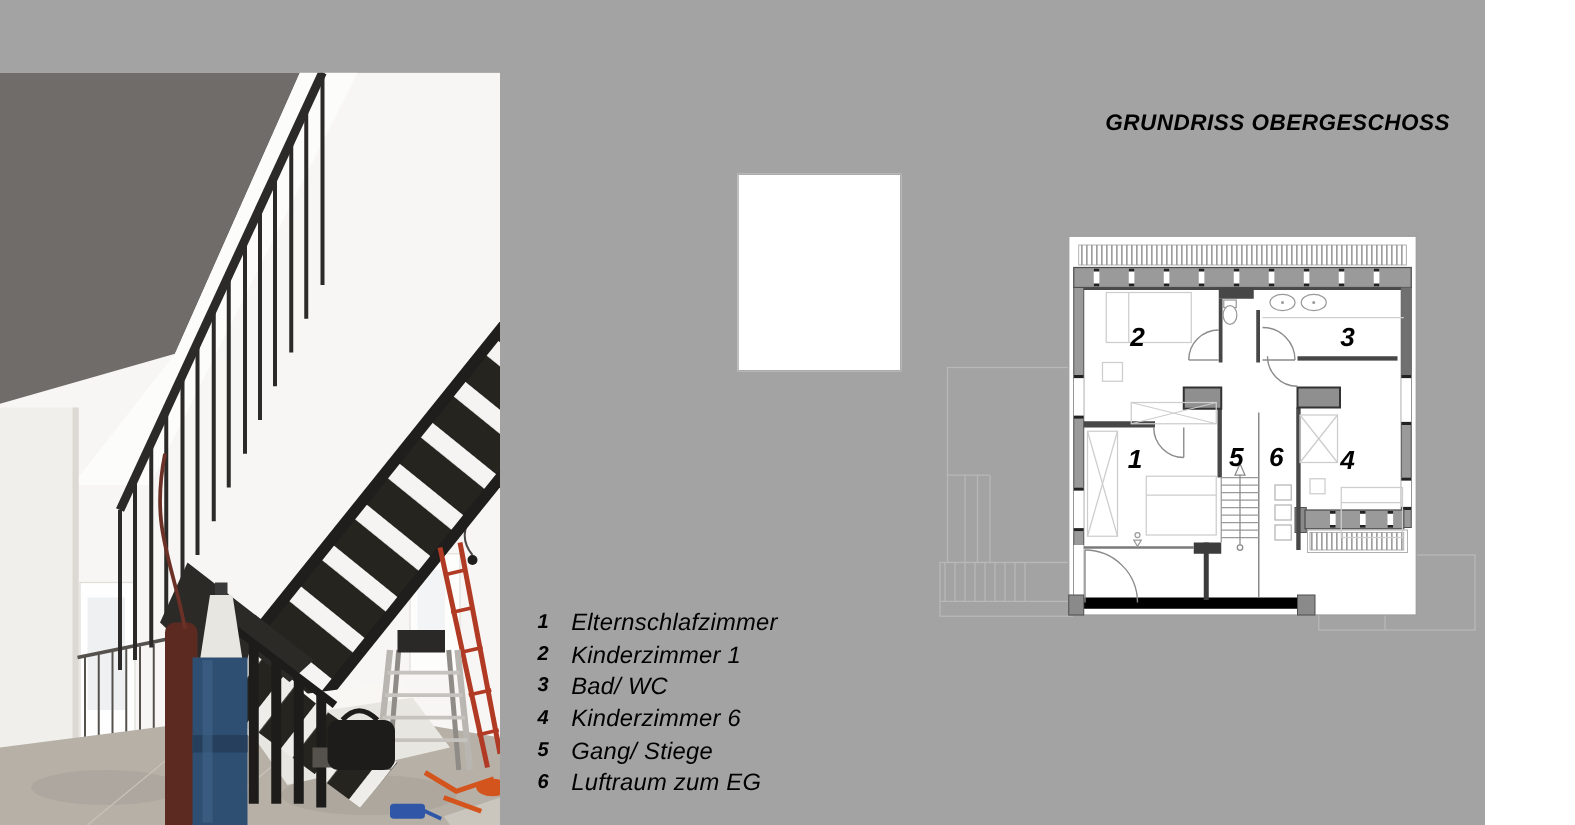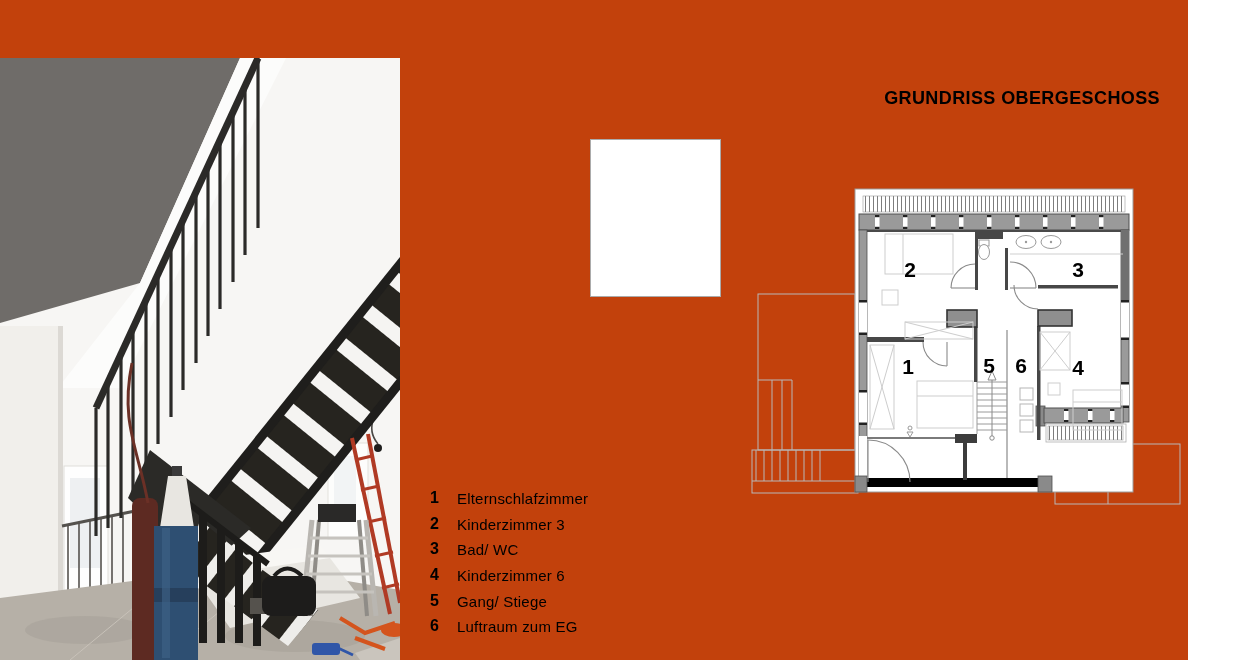--- a/index.html
+++ b/index.html
@@ -1,34 +1,34 @@
 <!DOCTYPE html>
 <html><head>
 <meta charset="utf-8">
 <style>
   html,body { margin:0; padding:0; background:#ffffff; }
   .page {
-    position:relative; width:1188px; height:660px; background:#c2410c;
-    font-family:"Liberation Sans", sans-serif; color:#000; overflow:hidden;
+    position:relative; width:1188px; height:660px; background:#a3a3a3;
+    font-family:"Liberation Sans", sans-serif; color:#000; overflow:hidden;font-style:italic;
   }
   .photo {
     position:absolute; left:0; top:58px; width:400px; height:602px; overflow:hidden;
   }
   .page-title {
     position:absolute; top:88px; right:28px;
     font-size:18px; font-weight:700; letter-spacing:0.4px; white-space:nowrap;
   }
   .placeholder-box {
     position:absolute; left:590px; top:139px; width:129px; height:156px;
     border:1px solid #ababab; background:#ffffff;
   }
   .legend { position:absolute; left:430px; top:489px; }
   .legend-row { display:flex; align-items:flex-start; height:25.7px; }
   .legend-num { width:27px; font-weight:700; font-size:16px; line-height:18px; }
-  .legend-label { font-size:15px; line-height:17px; padding-top:1px; letter-spacing:0.2px; }
+  .legend-label { font-size:19px; line-height:17px; padding-top:1px; letter-spacing:0.2px; }
   .plan { position:absolute; left:748px; top:182px; width:440px; height:330px; }
   svg { display:block; }
   .room-num { font-family:"Liberation Sans", sans-serif; font-size:21px; font-weight:700; }
 </style>
 </head>
 <body>
 
 <div class="page">
 
   <div class="photo">
@@ -195,21 +195,21 @@
 
   <div class="placeholder-box"></div>
 
   <div class="legend">
     <div class="legend-row">
       <span class="legend-num">1</span>
       <span class="legend-label">Elternschlafzimmer</span>
     </div>
     <div class="legend-row">
       <span class="legend-num">2</span>
-      <span class="legend-label">Kinderzimmer 3</span>
+      <span class="legend-label">Kinderzimmer 1</span>
     </div>
     <div class="legend-row">
       <span class="legend-num">3</span>
       <span class="legend-label">Bad/ WC</span>
     </div>
     <div class="legend-row">
       <span class="legend-num">4</span>
       <span class="legend-label">Kinderzimmer 6</span>
     </div>
     <div class="legend-row">

